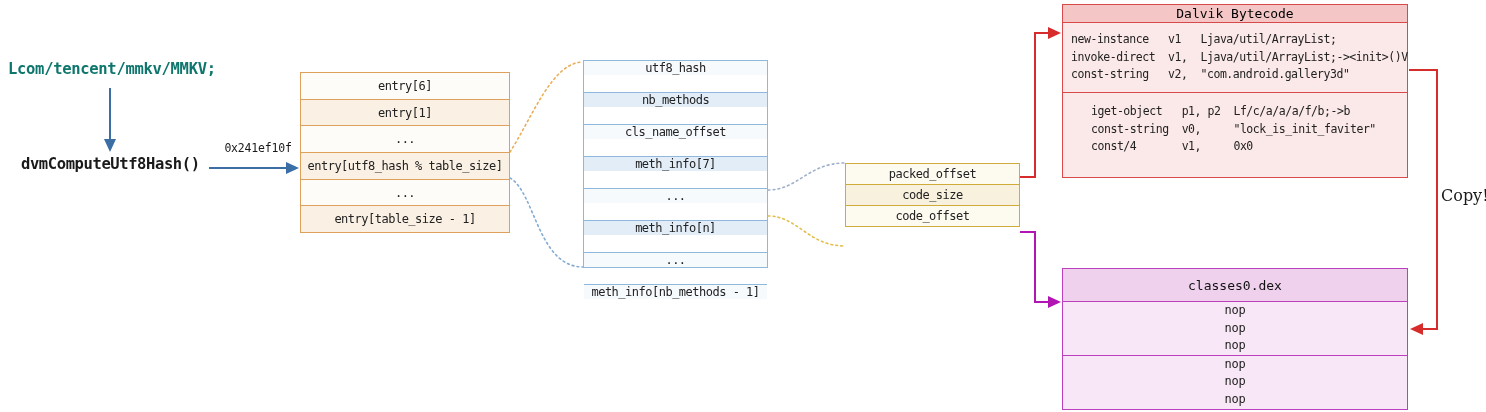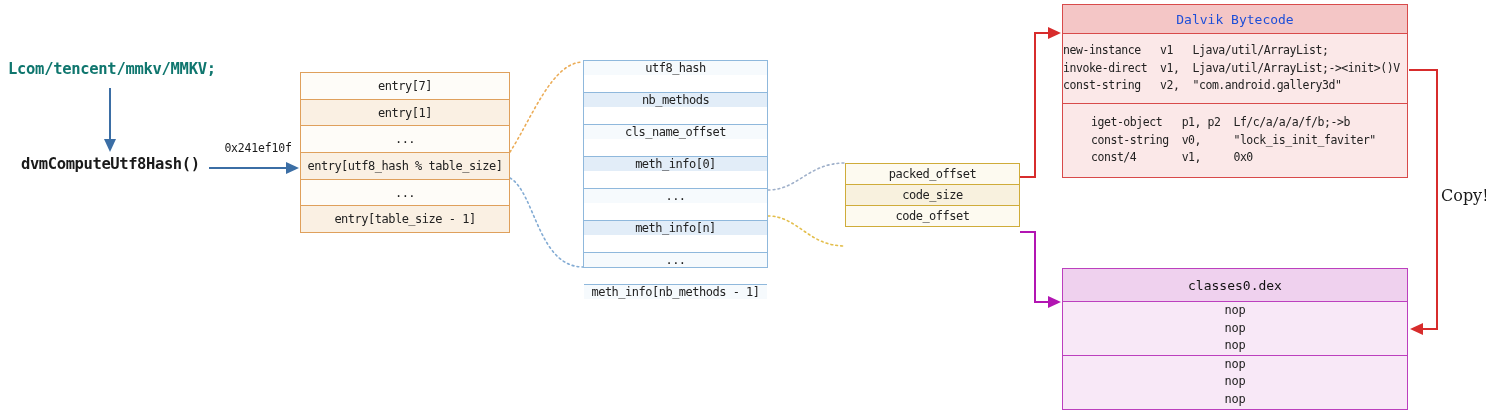--- a/index.html
+++ b/index.html
@@ -33,25 +33,25 @@
   .t-blue .row:last-child { background:#F6FAFD; }
 
   .t-gold { left:845px; top:163px; width:175px; height:64px; border:1.5px solid #CFAC3A; }
   .t-gold .row + .row { border-top:1.4px solid #CFAC3A; }
   .t-gold .row:nth-child(odd)  { background:#FDFAF0; }
   .t-gold .row:nth-child(even) { background:#F8F1DE; }
 
   .bigbox { position:absolute; left:1062px; width:346px; }
   .box-dalvik { top:4px; height:174px; border:1.5px solid #D84A4A; background:#FBE8E8; }
   .box-dalvik .hd {
-    height:29px; background:#F4C6C6; border-bottom:1.5px solid #D84A4A;
+    height:18px; background:#F4C6C6; border-bottom:1.5px solid #D84A4A;
     display:flex; align-items:center; justify-content:center;
-    font-size:13px; color:#1d4ed8;
+    font-size:13px; color:#000000;
   }
-  .box-dalvik .sec1 { height:69px; padding:8px 0 0 0; }
+  .box-dalvik .sec1 { height:69px; padding:8px 0 0 8px; }
   .box-dalvik .sec2 { height:71px; border-top:1.5px solid #D84A4A; padding:10px 8px 0 28px; }
   .codeline { white-space:pre; font-size:11.5px; letter-spacing:-0.45px; line-height:17.5px; color:#222; }
 
   .box-dex { top:268px; height:142px; border:1.5px solid #BC3FBE; background:#F8E8F7; }
   .box-dex .hd {
     height:33px; background:#EFD1EE; border-bottom:1.4px solid #BC3FBE;
     display:flex; align-items:center; justify-content:center;
     font-size:13px; color:#111;
   }
   .box-dex .sec { height:53px; display:flex; flex-direction:column; align-items:center; justify-content:center; }
@@ -95,33 +95,33 @@
       <path d="M1020,232 L1035,232 L1035,302 L1049,302" fill="none" stroke="#B215B2" stroke-width="2"></path>
       <polygon points="1048,296 1048,308 1061,302" fill="#B215B2"></polygon>
     </g>
   </svg>
 
   <div class="mono-label label-class">Lcom/tencent/mmkv/MMKV;</div>
   <div class="mono-label label-func">dvmComputeUtf8Hash()</div>
   <div class="mono-label label-hash">0x241ef10f</div>
 
   <div class="struct t-orange">
-    <div class="row">entry[7]</div>
+    <div class="row">entry[6]</div>
     <div class="row">entry[1]</div>
     <div class="row">...</div>
     <div class="row">entry[utf8_hash % table_size]</div>
     <div class="row">...</div>
     <div class="row">entry[table_size - 1]</div>
   </div>
 
   <div class="struct t-blue">
     <div class="row">utf8_hash</div>
     <div class="row">nb_methods</div>
     <div class="row">cls_name_offset</div>
-    <div class="row">meth_info[0]</div>
+    <div class="row">meth_info[7]</div>
     <div class="row">...</div>
     <div class="row">meth_info[n]</div>
     <div class="row">...</div>
     <div class="row">meth_info[nb_methods - 1]</div>
   </div>
 
   <div class="struct t-gold">
     <div class="row">packed_offset</div>
     <div class="row">code_size</div>
     <div class="row">code_offset</div>

